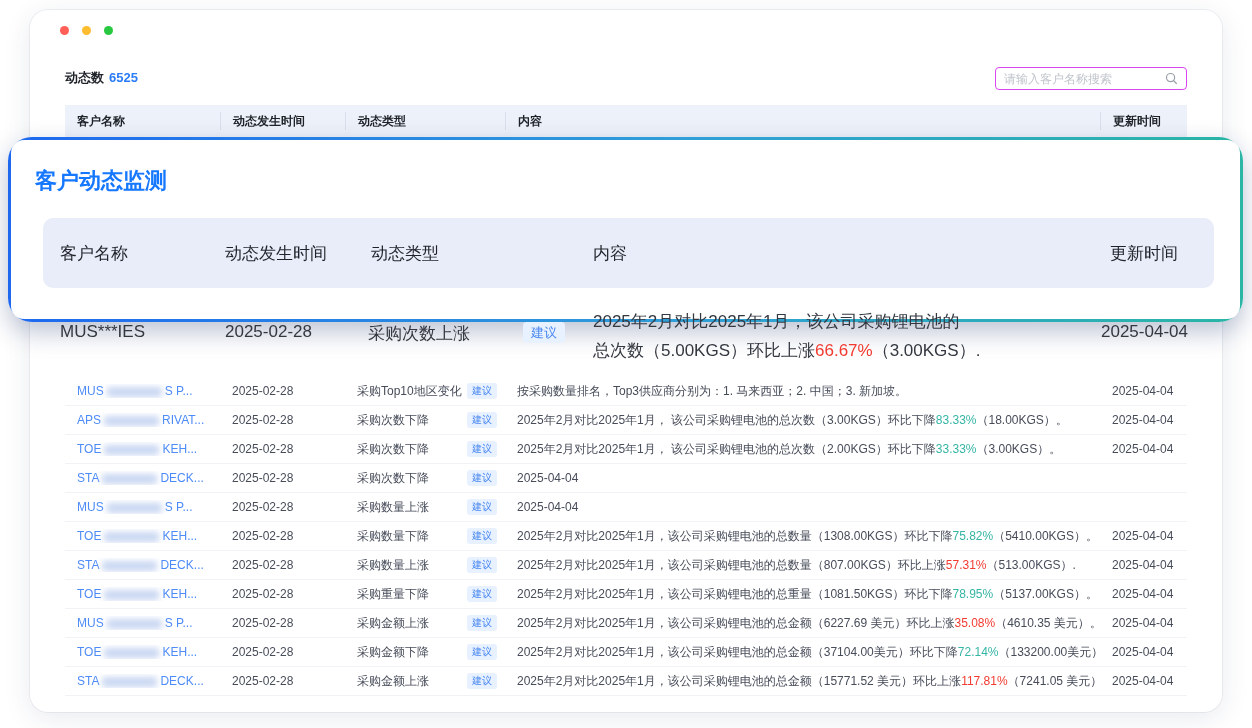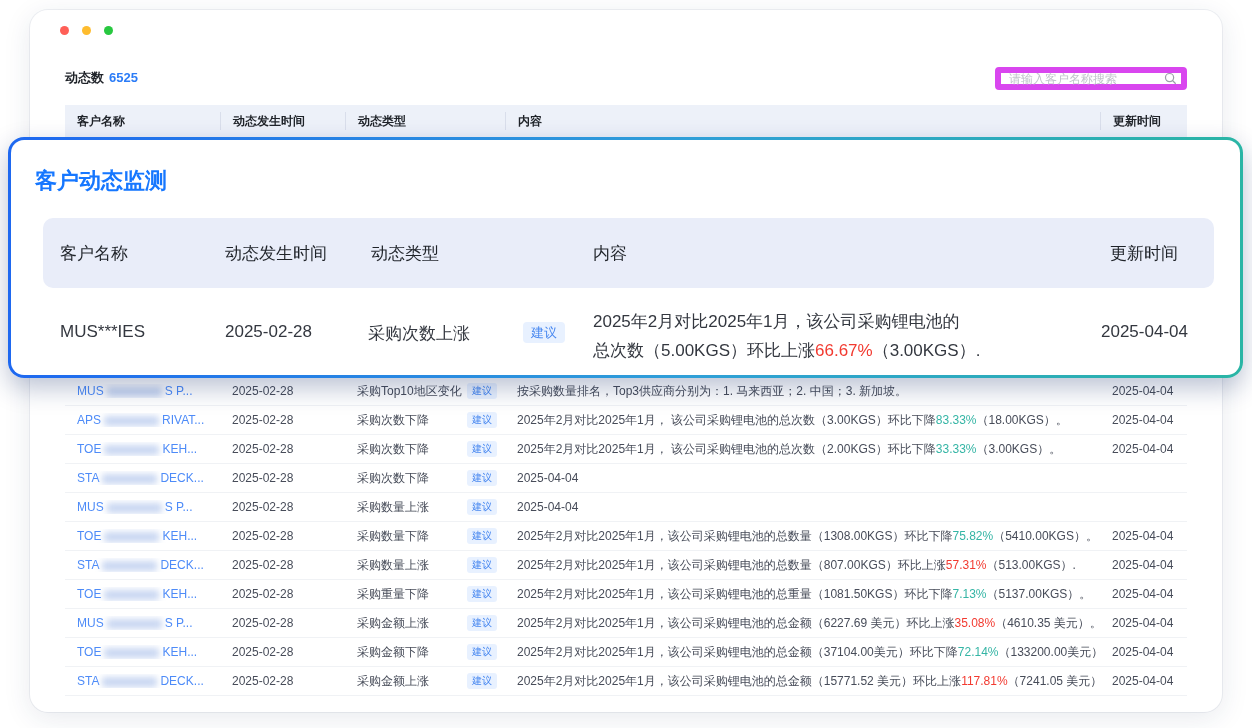--- a/index.html
+++ b/index.html
@@ -9,21 +9,21 @@
   
   .window { position:absolute; left:30px; top:10px; width:1192px; height:702px;
     background:#fff; border-radius:18px; box-shadow:0 6px 28px rgba(30,50,90,.10), 0 0 0 1px #f1f2f5; }
   .traffic { position:absolute; left:30px; top:16px; display:flex; gap:13px; }
   .dot { width:9px; height:9px; border-radius:50%; }
   .dot.red{ background:#ff5f57; } .dot.yellow{ background:#febc2e; } .dot.green{ background:#28c840; }
 
   .win-header { position:absolute; left:35px; right:35px; top:57px; height:24px; }
   .count-wrap { position:absolute; left:0; top:2px; font-size:13px; font-weight:bold; color:#1f2329; }
   .count-wrap .num { color:#2b7cf7; margin-left:5px; }
-  .search-box { position:absolute; right:0; top:0; width:192px; height:23px; border:6px solid #d946ef;
+  .search-box { position:absolute; right:0; top:0; width:192px; height:23px; border:1px solid #d946ef;
     border-radius:4px; background:#fff; display:flex; align-items:center; padding:0 8px; }
   .search-box input { border:0; outline:0; flex:1; font-size:12px; color:#333; background:transparent;
     font-family:inherit; }
   .search-box input::placeholder { color:#c0c4cc; }
   .search-box svg { flex:none; }
 
   
   .table { position:absolute; left:35px; top:95px; width:1122px; }
   .thead { display:flex; height:32px; background:#edf1f9; align-items:center; font-size:12px;
     font-weight:bold; color:#1f2329; }
@@ -36,21 +36,21 @@
   .trow .cell { padding-left:12px; white-space:nowrap; overflow:hidden; }
   .name-link { color:#4d8bf8; cursor:pointer; white-space:nowrap; }
   .name-blur { display:inline-block; width:55px; height:10px; background:#c9d7f2; border-radius:2px;
     filter:blur(3px); vertical-align:middle; margin:0 3px; }
   .c3 { display:flex; align-items:center; justify-content:space-between; padding-right:8px; }
   .badge { background:#e8f1ff; color:#4787f0; font-size:10px; line-height:1; padding:3px 5px;
     border-radius:3px; flex:none; }
   .pct { font-weight:normal; }
 
   
-  .overlay { position:absolute; left:8px; top:137px; width:1235px; height:241px; border-radius:16px;
+  .overlay { position:absolute; left:8px; top:137px; width:1235px; height:185px; border-radius:24px;
     padding:3px; background:linear-gradient(90deg,#1e68f0 0%, #2f9fd8 55%, #2ab5a5 100%);
     box-shadow:0 10px 26px rgba(15,40,100,.28); }
   .overlay-inner { width:100%; height:100%; background:#fff; border-radius:13px; position:relative; }
   .overlay-title { position:absolute; left:24px; top:26px; font-size:22px; font-weight:bold; color:#1677ff; }
   .ov-head { position:absolute; left:32px; top:78px; width:1171px; height:70px; background:#e9edf9;
     border-radius:10px; font-size:17px; font-weight:500; color:#1f2329; }
   .ov-head span { position:absolute; top:24px; }
   .ovh-name{ left:17px; } .ovh-date{ left:182px; } .ovh-type{ left:328px; } .ovh-content{ left:550px; }
   .ovh-update{ left:1067px; }
   .ov-row { position:absolute; left:32px; top:148px; width:1171px; height:90px; font-size:17px; color:#33373f; }
@@ -187,21 +187,21 @@
 
     <div class="trow">
       <div class="cell c1">
         <span class="name-link"><span>TOE</span><span class="name-blur"></span><span>KEH...</span></span>
       </div>
       <div class="cell c2">2025-02-28</div>
       <div class="cell c3">
         <span>采购重量下降</span>
         <span class="badge">建议</span>
       </div>
-      <div class="cell c4"><span>2025年2月对比2025年1月，该公司采购锂电池的总重量（1081.50KGS）环比下降</span><span class="pct" style="color: rgb(53, 181, 165);">7.13%</span><span>（5137.00KGS）。</span></div>
+      <div class="cell c4"><span>2025年2月对比2025年1月，该公司采购锂电池的总重量（1081.50KGS）环比下降</span><span class="pct" style="color: rgb(53, 181, 165);">78.95%</span><span>（5137.00KGS）。</span></div>
       <div class="cell c5">2025-04-04</div>
     </div>
 
     <div class="trow">
       <div class="cell c1">
         <span class="name-link"><span>MUS</span><span class="name-blur"></span><span>S P...</span></span>
       </div>
       <div class="cell c2">2025-02-28</div>
       <div class="cell c3">
         <span>采购金额上涨</span>

